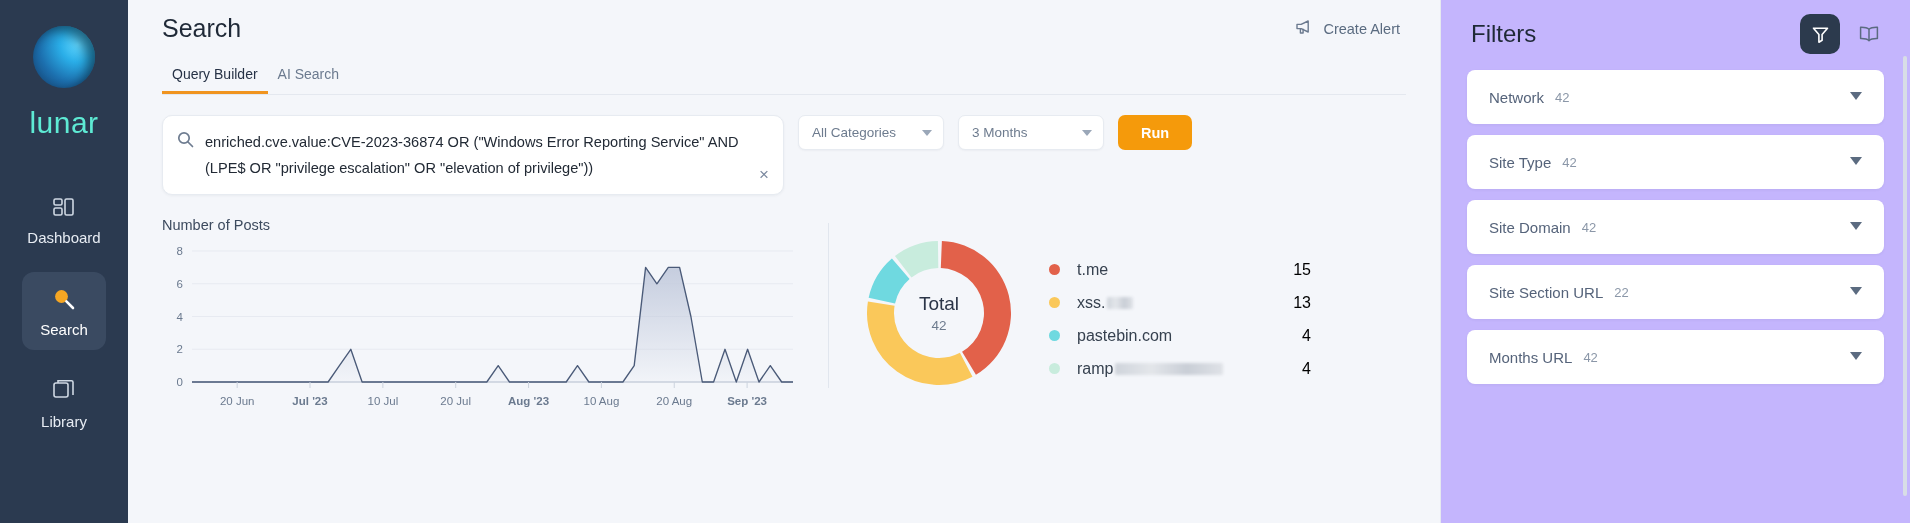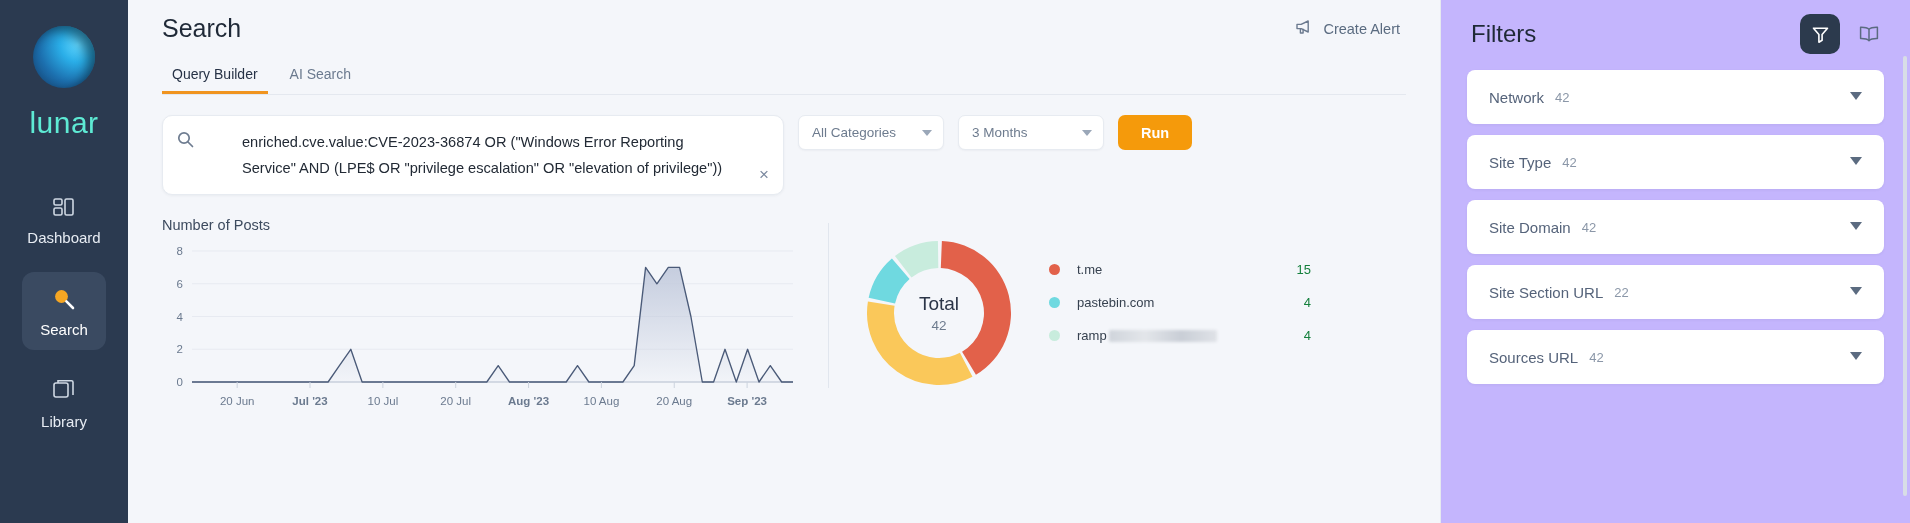--- a/index.html
+++ b/index.html
@@ -44,38 +44,38 @@
   .main-head {
     display: flex; align-items: center; justify-content: space-between;
     padding: 14px 34px 0 34px;
   }
   .page-title { font-size: 25px; color: #1f2937; font-weight: 400; }
   .create-alert {
     display: flex; align-items: center; gap: 9px;
     font-size: 14.5px; color: #5a6b80; cursor: pointer; padding-right: 6px;
   }
 
-  .tabs { display: flex; gap: 12px; padding: 16px 34px 0 34px; }
+  .tabs { display: flex; padding: 16px 34px 0 34px; }
   .tab {
     font-size: 14px; color: #6b7a8f; padding: 7px 10px 9px;
     cursor: pointer; border-bottom: 3px solid transparent;
   }
   .tab.active { color: #263246; border-bottom-color: #f0941f; font-weight: 500; }
   .tab-rule { height: 1px; background: #e4e8ef; margin: 0 34px; }
 
   
   .query-row { display: flex; align-items: flex-start; gap: 14px; padding: 20px 34px 0 34px; }
   .query-box {
     position: relative; width: 622px; min-height: 58px;
     background: #fff; border-radius: 10px; border: 1px solid #e7ebf1;
     box-shadow: 0 1px 3px rgba(20,30,50,.05);
     padding: 13px 44px 13px 42px;
   }
   .q-search-ico { position: absolute; left: 14px; top: 15px; }
-  .q-text { font-size: 14.6px; line-height: 26px; color: #222a35; word-break: break-word; margin-left: 37px; }
+  .q-text { font-size: 14.6px; line-height: 26px; color: #222a35; word-break: break-word; }
   .q-clear {
     position: absolute; right: 14px; bottom: 11px;
     font-size: 17px; color: #7c8aa0; cursor: pointer; line-height: 1;
   }
   .select {
     position: relative; width: 146px; height: 35px;
     background: #fff; border-radius: 7px; border: 1px solid #e7ebf1;
     box-shadow: 0 1px 2px rgba(20,30,50,.04);
     display: flex; align-items: center; padding: 0 28px 0 13px;
     font-size: 13.5px; color: #6d7b8e; cursor: pointer;
@@ -101,24 +101,24 @@
   .donut-row { display: flex; align-items: flex-start; margin-top: 16px; }
   .donut-wrap { position: relative; width: 160px; height: 160px; }
   .donut-center {
     position: absolute; inset: 0; display: flex; flex-direction: column;
     align-items: center; justify-content: center; pointer-events: none;
   }
   .donut-total-label { font-size: 19px; color: #2b3548; }
   .donut-total-value { font-size: 13.5px; color: #6d7b8e; margin-top: 3px; }
 
   .legend { margin-left: 30px; margin-top: 20px; width: 262px; }
-  .legend-row { display: flex; align-items: center; height: 33px; font-size: 13px; }
+  .legend-row { display: flex; align-items: center; height: 33px; font-size: 16px; }
   .legend-dot { width: 11px; height: 11px; border-radius: 50%; flex: 0 0 11px; }
   .legend-name { margin-left: 17px; color: #36414f; display: flex; align-items: center; }
-  .legend-val { margin-left: auto; color: #15803d; }
+  .legend-val { margin-left: auto; color: #000000; }
   .redact { display: inline-block; height: 12px; margin-left: 2px; border-radius: 2px;
             background: linear-gradient(90deg,#cfd4db,#e3e6ea,#c9ced6,#dfe2e7); filter: blur(1.6px); }
 
   
   .filters {
     width: 470px; flex: 0 0 470px; height: 523px;
     background: #c4b5fd; border-left: 1px solid #e5e9f0;
     padding: 14px 26px 0 26px; position: relative; overflow: hidden;
   }
   .filters-head { display: flex; align-items: center; justify-content: space-between; padding: 0 0 0 4px; }
@@ -302,20 +302,25 @@
               <div class="donut-total-value">42</div>
             </div>
           </div>
           <div class="legend" id="legend">
               <div class="legend-row">
                 <span class="legend-dot" style="background: rgb(226, 97, 74);"></span>
                 <span class="legend-name">t.me</span>
                 <span class="legend-val">15</span>
               </div>
               <div class="legend-row">
+                <span class="legend-dot" style="background: rgb(250, 200, 90);"></span>
+                <span class="legend-name">xss.<span class="redact" style="width: 26px;"></span></span>
+                <span class="legend-val">13</span>
+              </div>
+              <div class="legend-row">
                 <span class="legend-dot" style="background: rgb(111, 217, 224);"></span>
                 <span class="legend-name">pastebin.com</span>
                 <span class="legend-val">4</span>
               </div>
               <div class="legend-row">
                 <span class="legend-dot" style="background: rgb(200, 236, 221);"></span>
                 <span class="legend-name">ramp<span class="redact" style="width: 108px;"></span></span>
                 <span class="legend-val">4</span>
               </div>
             </div>
@@ -358,21 +363,21 @@
           <span class="filter-name">Site Domain</span>
           <span class="filter-count">42</span>
           <span class="filter-caret"></span>
         </div>
         <div class="filter-card">
           <span class="filter-name">Site Section URL</span>
           <span class="filter-count">22</span>
           <span class="filter-caret"></span>
         </div>
         <div class="filter-card">
-          <span class="filter-name">Sources URL</span>
+          <span class="filter-name">Months URL</span>
           <span class="filter-count">42</span>
           <span class="filter-caret"></span>
         </div>
       </div>
     <div class="scrollbar"></div>
   </aside>
 
 </div>
 
 </body></html>

